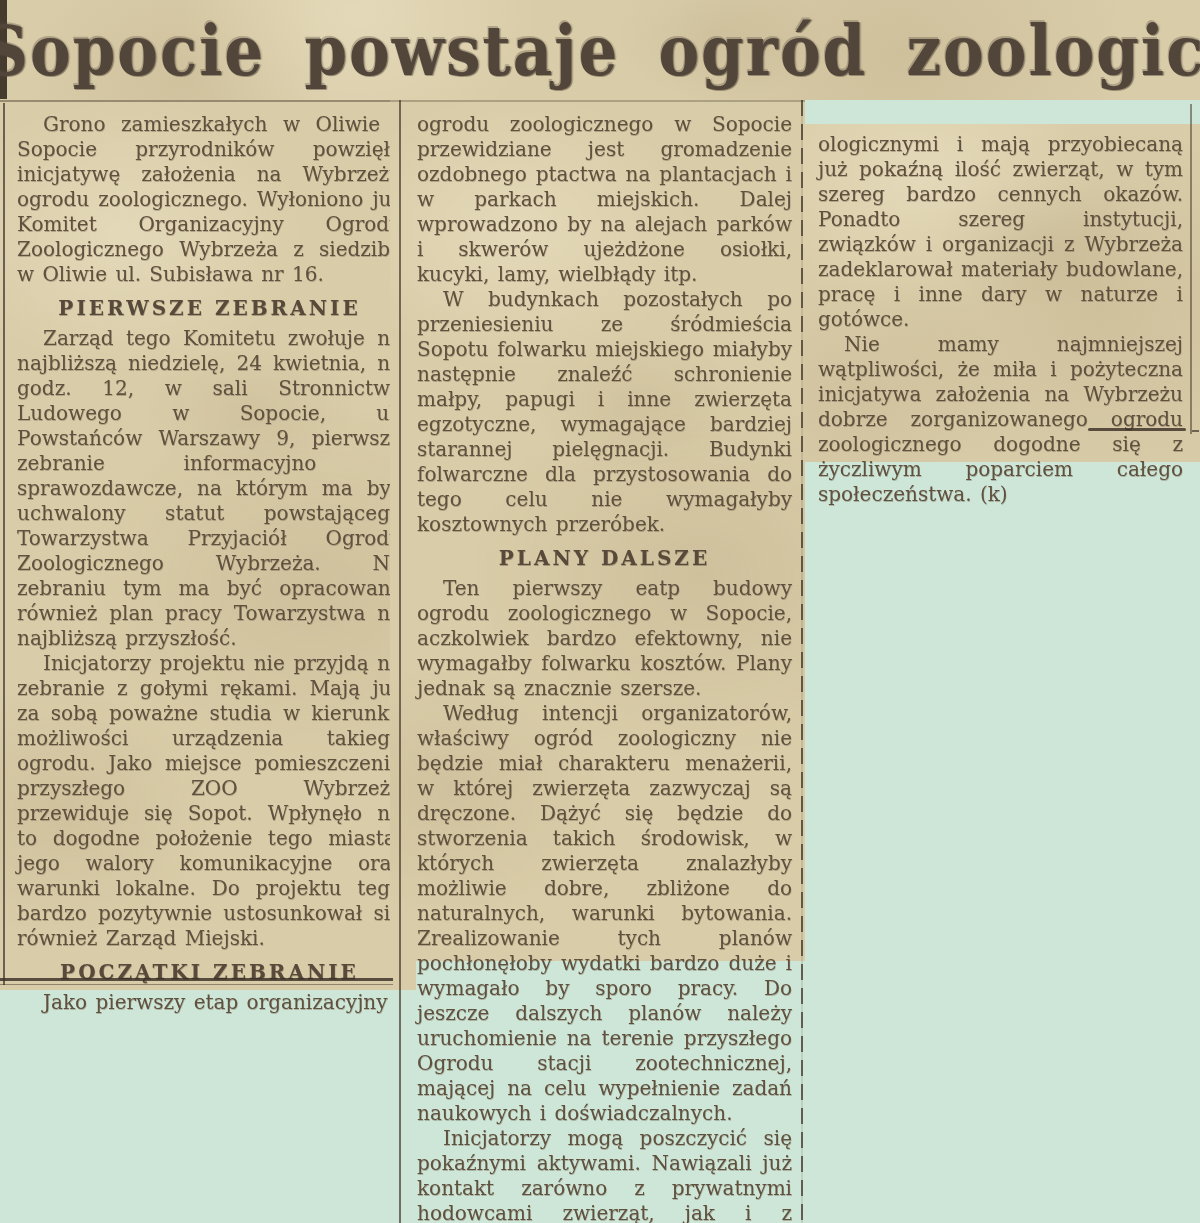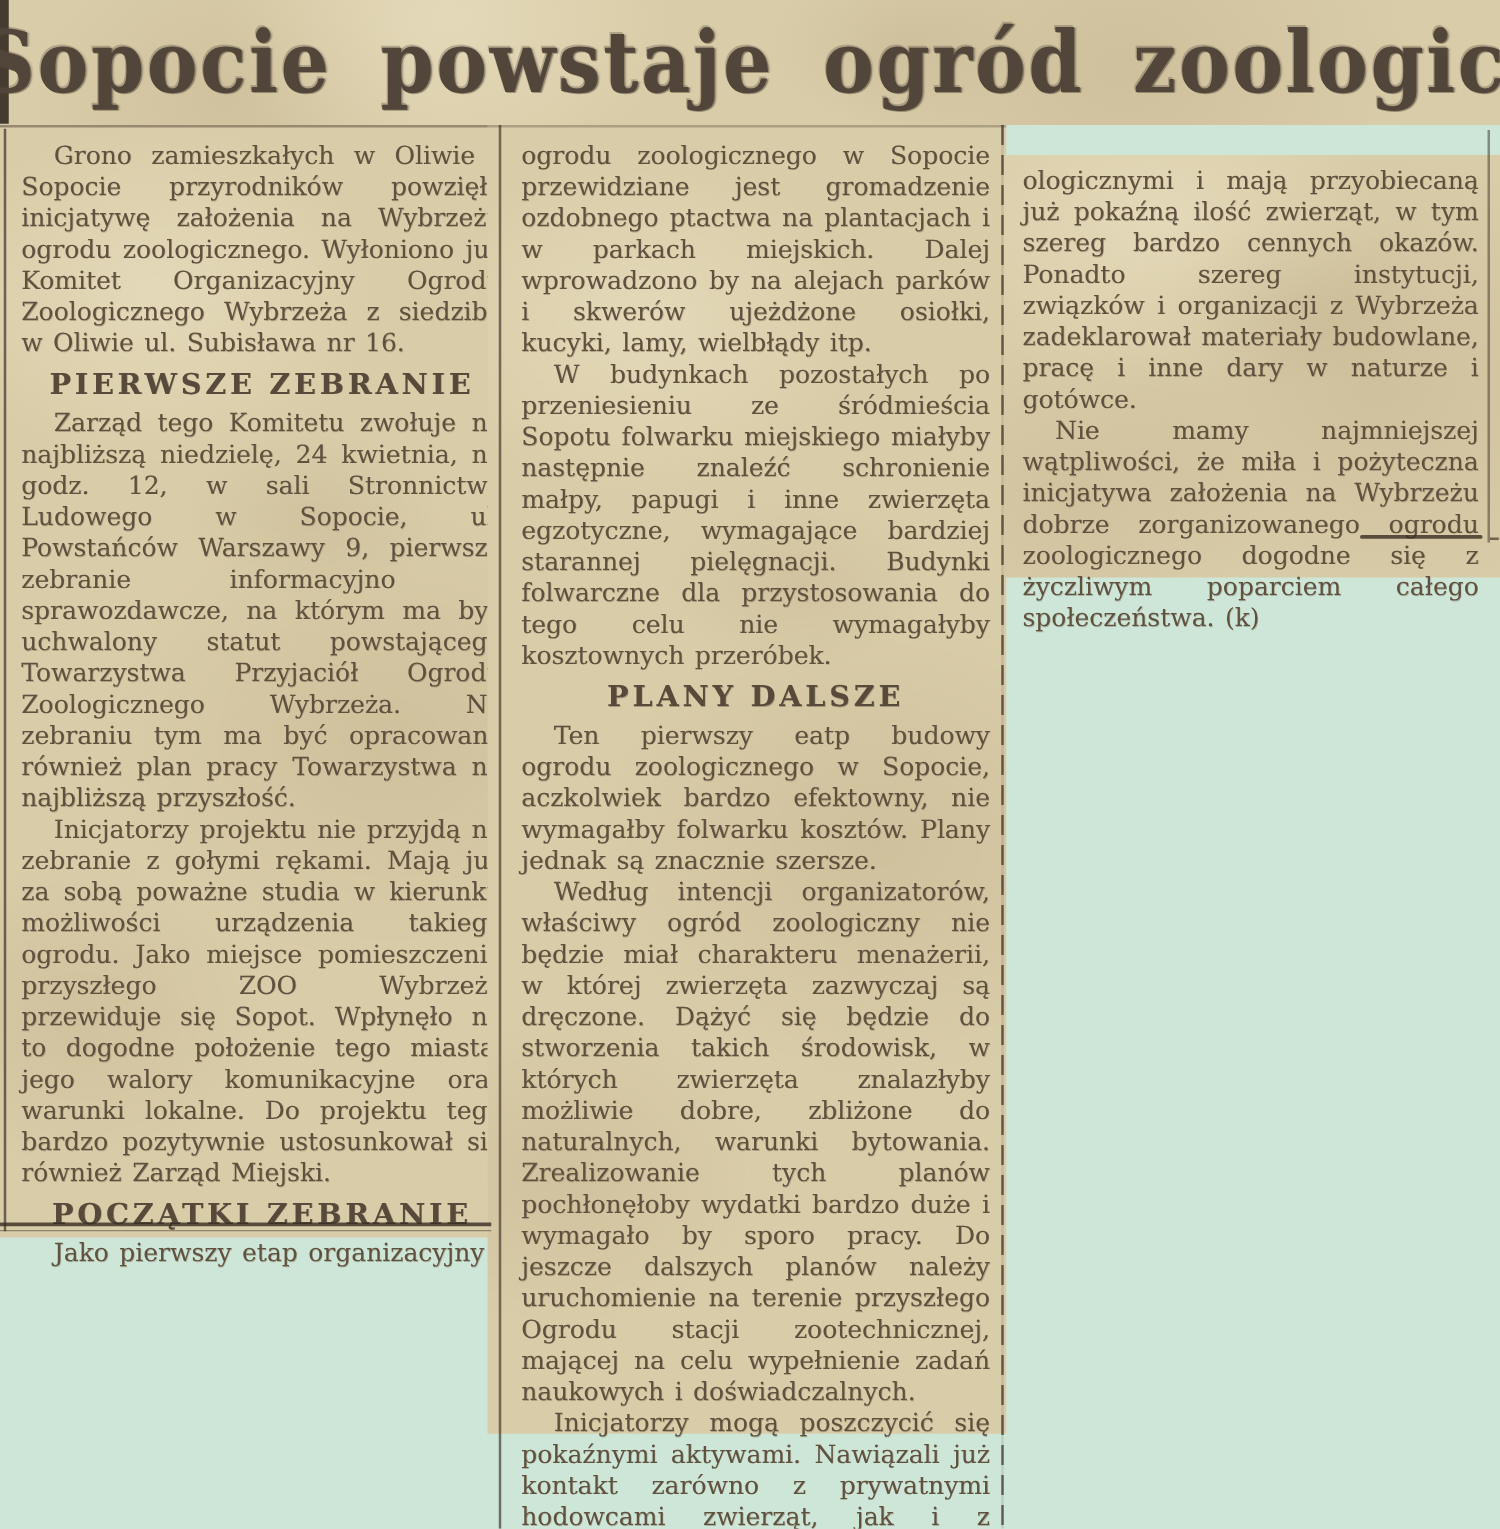--- a/index.html
+++ b/index.html
@@ -24,26 +24,26 @@
     font-size:61px;font-weight:bold;color:#52463a;
     letter-spacing:2px;word-spacing:16px;
     transform:scaleY(1.12);
     text-shadow:1px 1px 0 rgba(82,70,58,.45), -1px -1px 0 rgba(82,70,58,.3), 2px 0 1px rgba(82,70,58,.2);
   }
   .edge-bar{position:absolute;left:0;top:0;width:7px;height:99px;background:rgba(42,34,26,.85);}
   .col{color:#60513f;font-size:20px;line-height:25px;text-align:justify;box-sizing:border-box;}
   .col p{margin:0;word-spacing:2px;text-shadow:.5px .5px .5px rgba(96,81,63,.35);}
   .col p.indent{text-indent:26px;}
   .col h2{
-    margin:7px 0 4px;font-size:23px;line-height:28px;text-align:center;
+    margin:7px 0 4px;font-size:20px;line-height:28px;text-align:center;
     letter-spacing:3px;font-weight:bold;color:#584a3a;
     text-shadow:.5px .5px .5px rgba(88,74,58,.4);
   }
   .col1{left:0;top:100px;width:416px;height:890px;padding:10px 14px 0 17px;border-top:2px solid rgba(70,58,45,.45);}
-  .col2{left:390px;top:100px;width:415px;height:1047px;padding:10px 13px 0 27px;border-top:2px solid rgba(70,58,45,.3);}
+  .col2{left:390px;top:100px;width:415px;height:861px;padding:10px 13px 0 27px;border-top:2px solid rgba(70,58,45,.3);}
   .col3{left:803px;top:100px;width:397px;height:338px;padding:8px 17px 0 15px;margin-top:24px;}
   .vline{position:absolute;width:2px;background:rgba(60,49,38,.7);}
   .vl-left{left:3px;top:103px;height:882px;}
   .vl-1{left:399px;top:100px;height:1123px;background:rgba(58,47,36,.65);}
   .vl-2{left:801px;top:100px;height:1123px;background:repeating-linear-gradient(180deg, rgba(58,47,36,.75) 0 16px, rgba(58,47,36,.12) 16px 24px);}
   .vl-right{left:1190px;top:104px;height:330px;background:rgba(58,47,36,.5);}
   .rule-col1{position:absolute;left:0;top:978px;width:393px;height:7px;border-top:3px solid rgba(55,45,35,.8);border-bottom:1px solid rgba(55,45,35,.45);box-sizing:border-box;}
   .rule-col3{position:absolute;left:1088px;top:428px;width:98px;height:3px;background:rgba(55,45,35,.8);border-radius:2px;}
   .rule-col3-dash{position:absolute;left:1192px;top:430px;width:7px;height:2px;background:rgba(55,45,35,.65);}
 </style>

